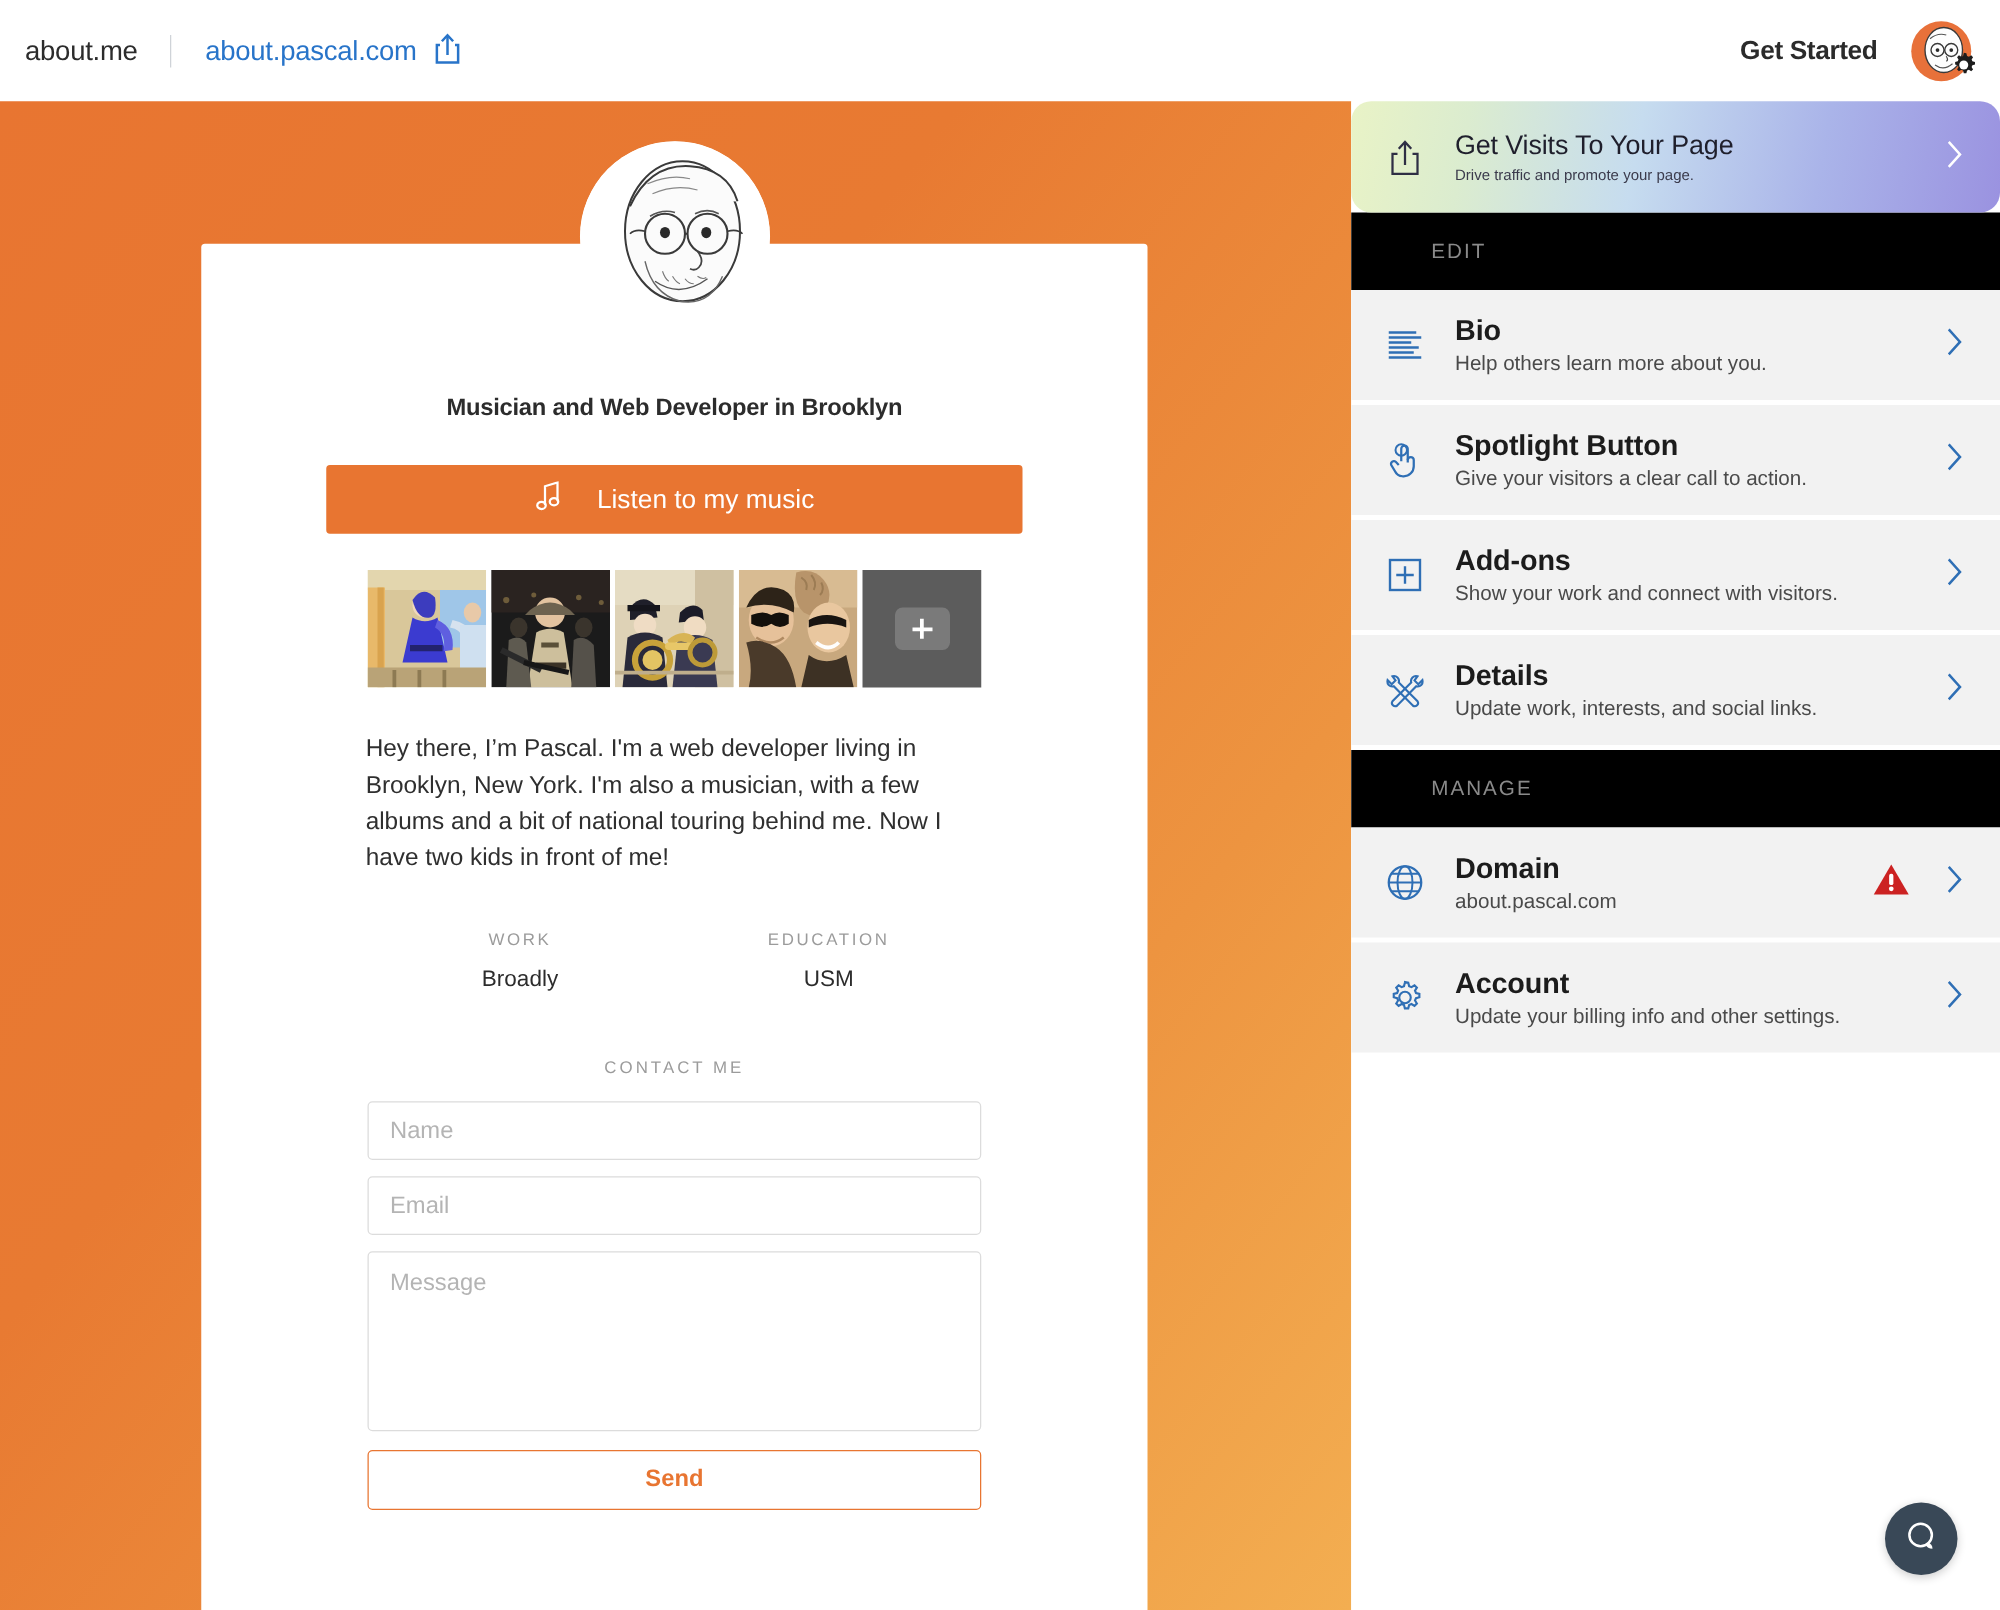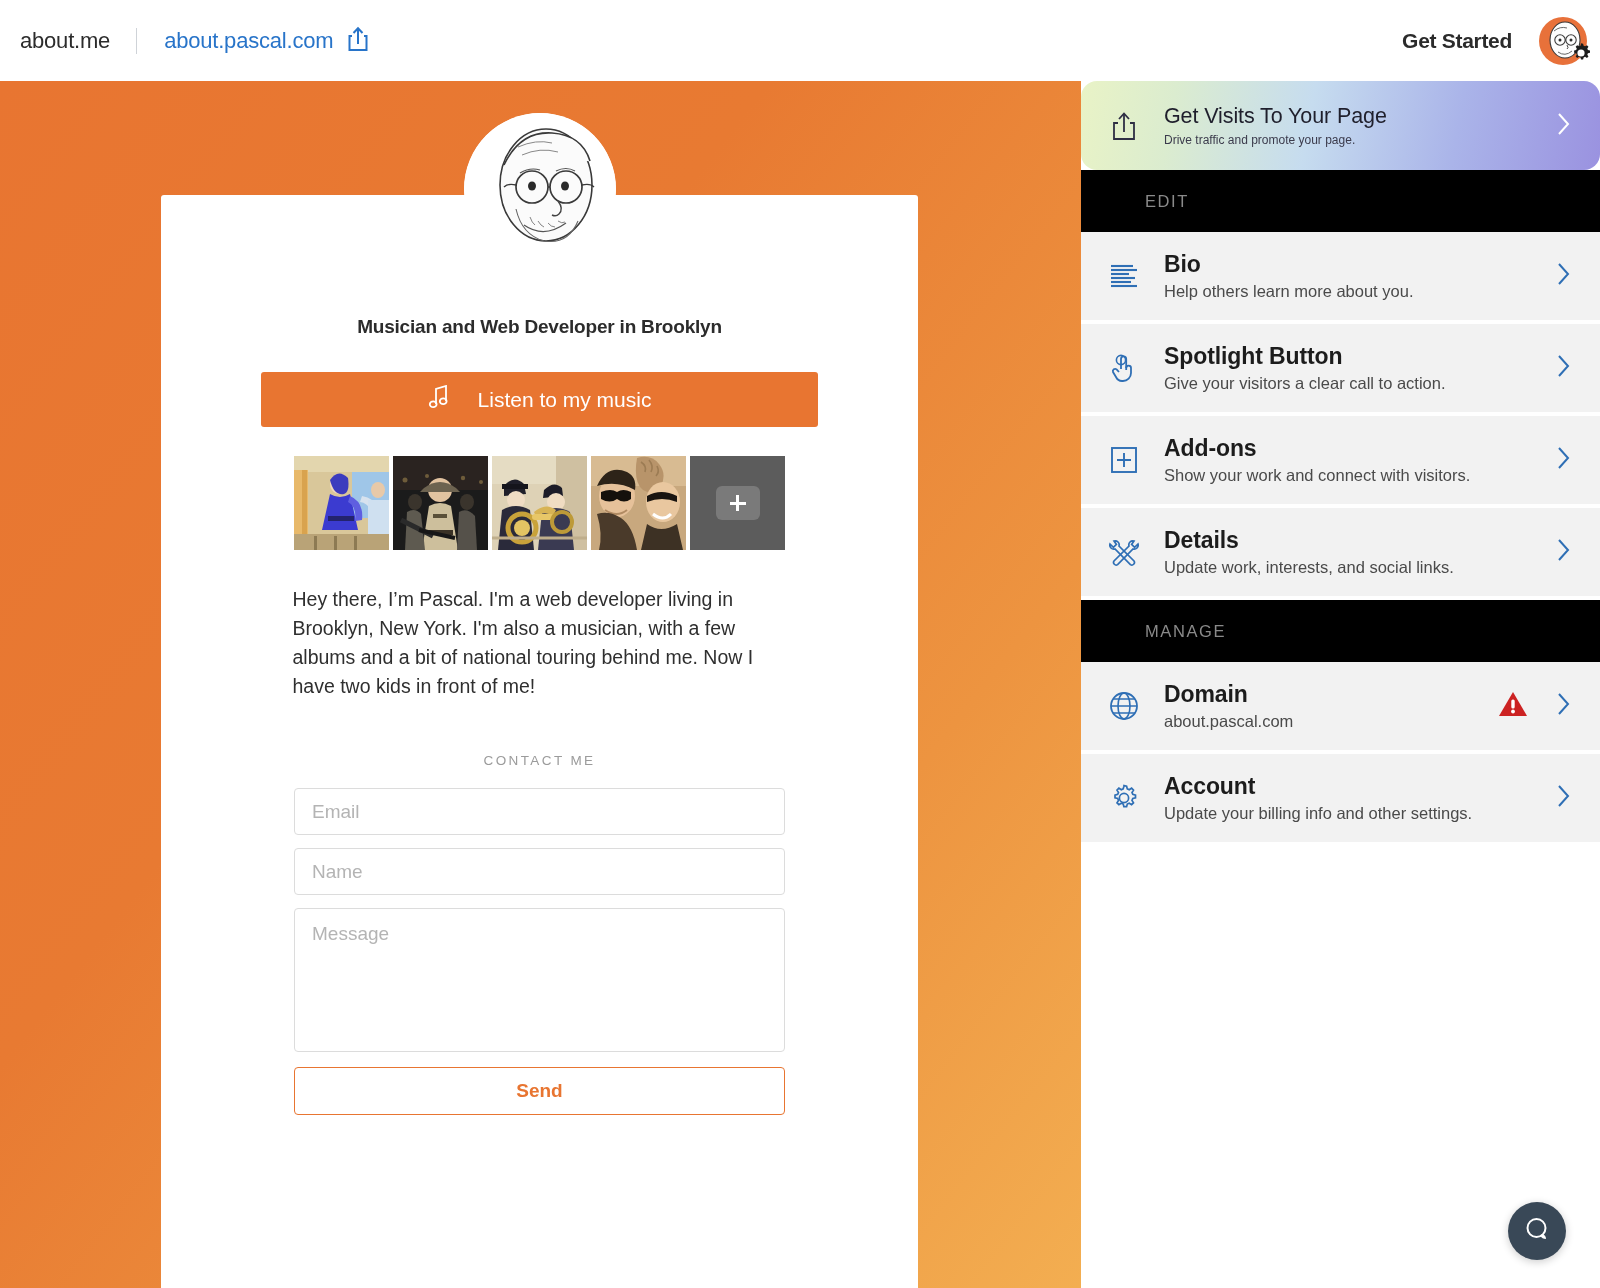--- a/index.html
+++ b/index.html
@@ -49,21 +49,21 @@
     letter-spacing: -0.2px;
   }
   .share-icon-wrap {
     margin-left: 14px;
     display: flex;
     align-items: center;
     padding-bottom: 3px;
   }
   .topbar-right {
     position: absolute;
-    right: 12px;
+    right: 22px;
     top: 0;
     height: 81px;
     display: flex;
     align-items: center;
   }
   .get-started {
     font-size: 21px;
     font-weight: bold;
     color: #2b2b2b;
     letter-spacing: -0.3px;
@@ -529,26 +529,36 @@
               <path d="M56 68 q14 10 30 0 l6 26 h-42z" fill="#3d3124"></path>
             </svg>
           </div>
           <div class="thumb thumb-add">
             <span class="add-plus"></span>
           </div>
         </div>
 
         <p class="bio-text">Hey there, I’m Pascal. I'm a web developer living in Brooklyn, New York. I'm also a musician, with a few albums and a bit of national touring behind me. Now I have two kids in front of me!</p>
 
+        <div class="kv-row">
+          <div class="kv">
+            <div class="kv-label">WORK</div>
+            <div class="kv-value">Broadly</div>
+          </div>
+          <div class="kv">
+            <div class="kv-label">EDUCATION</div>
+            <div class="kv-value">USM</div>
+          </div>
+        </div>
 
         <div class="contact-title">CONTACT ME</div>
 
         <div class="form">
+          <input class="field" type="text" placeholder="Name" style="">
           <input class="field" type="text" placeholder="Email" style="">
-          <input class="field" type="text" placeholder="Name" style="">
           <textarea class="field" placeholder="Message" style=""></textarea>
           <button class="send-btn">Send</button>
         </div>
       </div>
     </div>
   </div>
 
   <div class="sidebar">
 
     <div class="promo">

